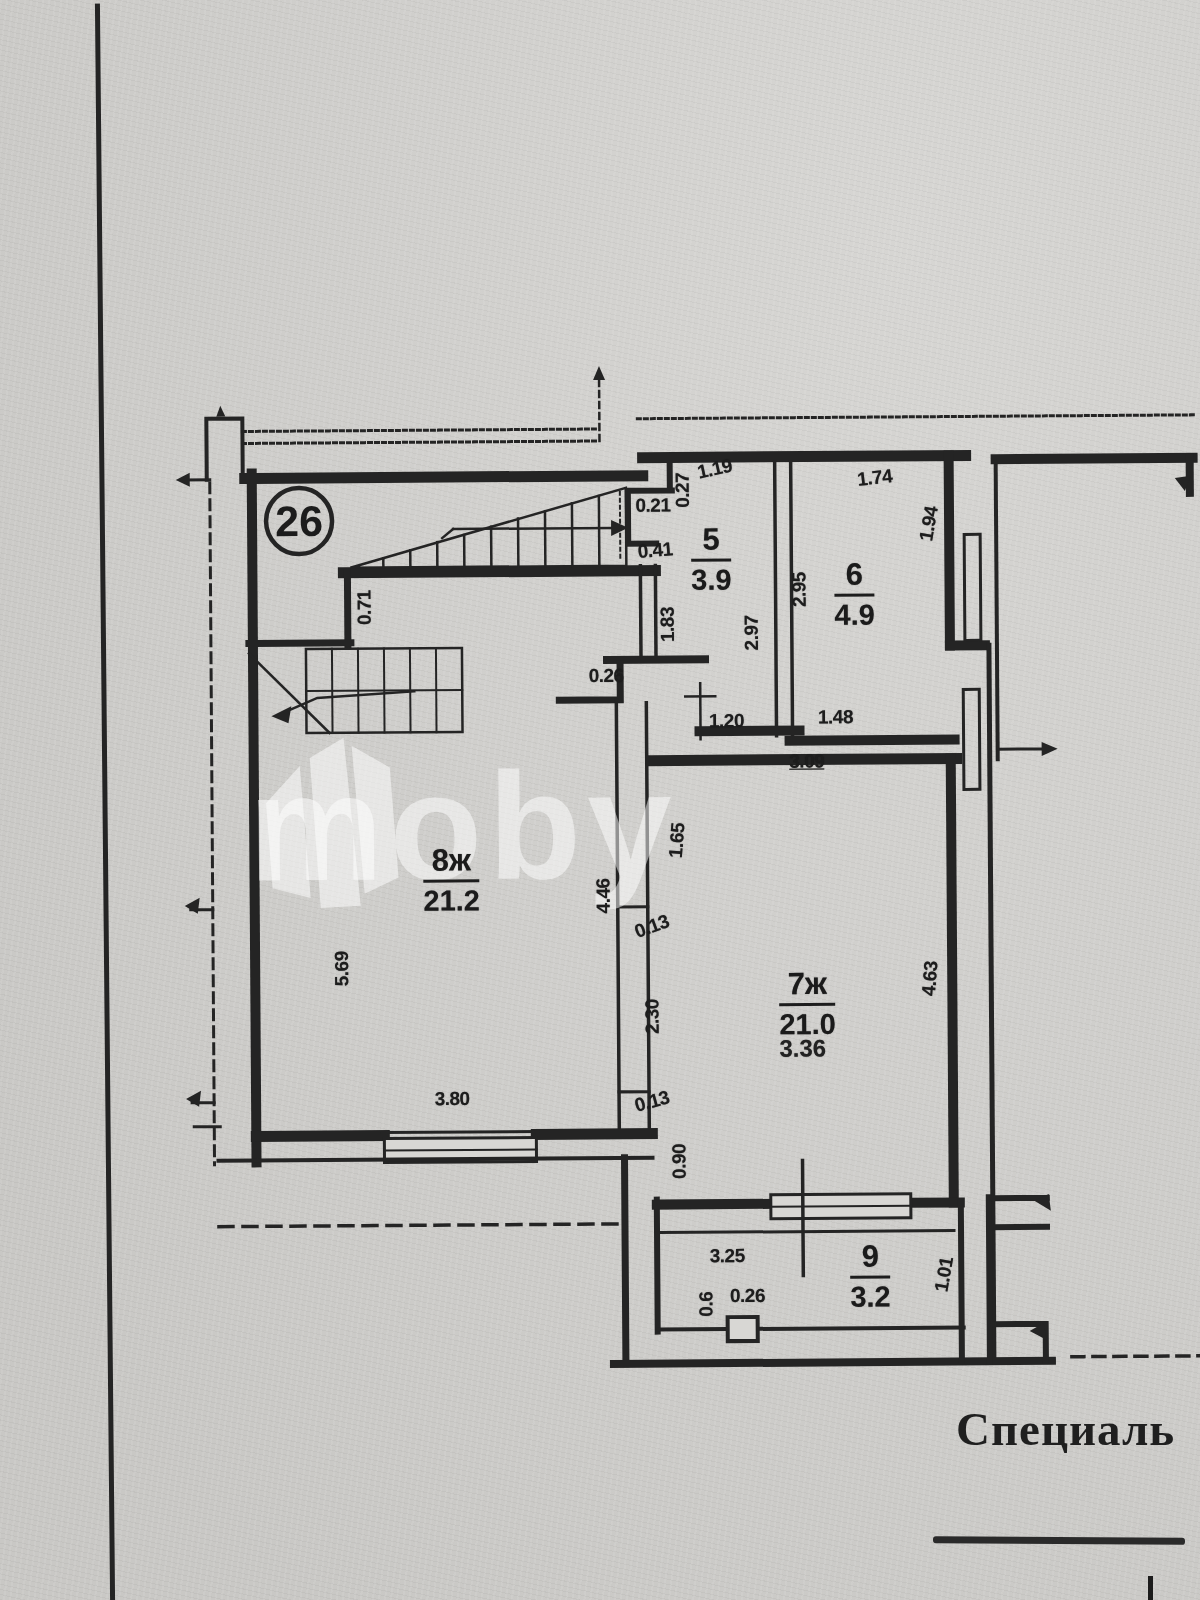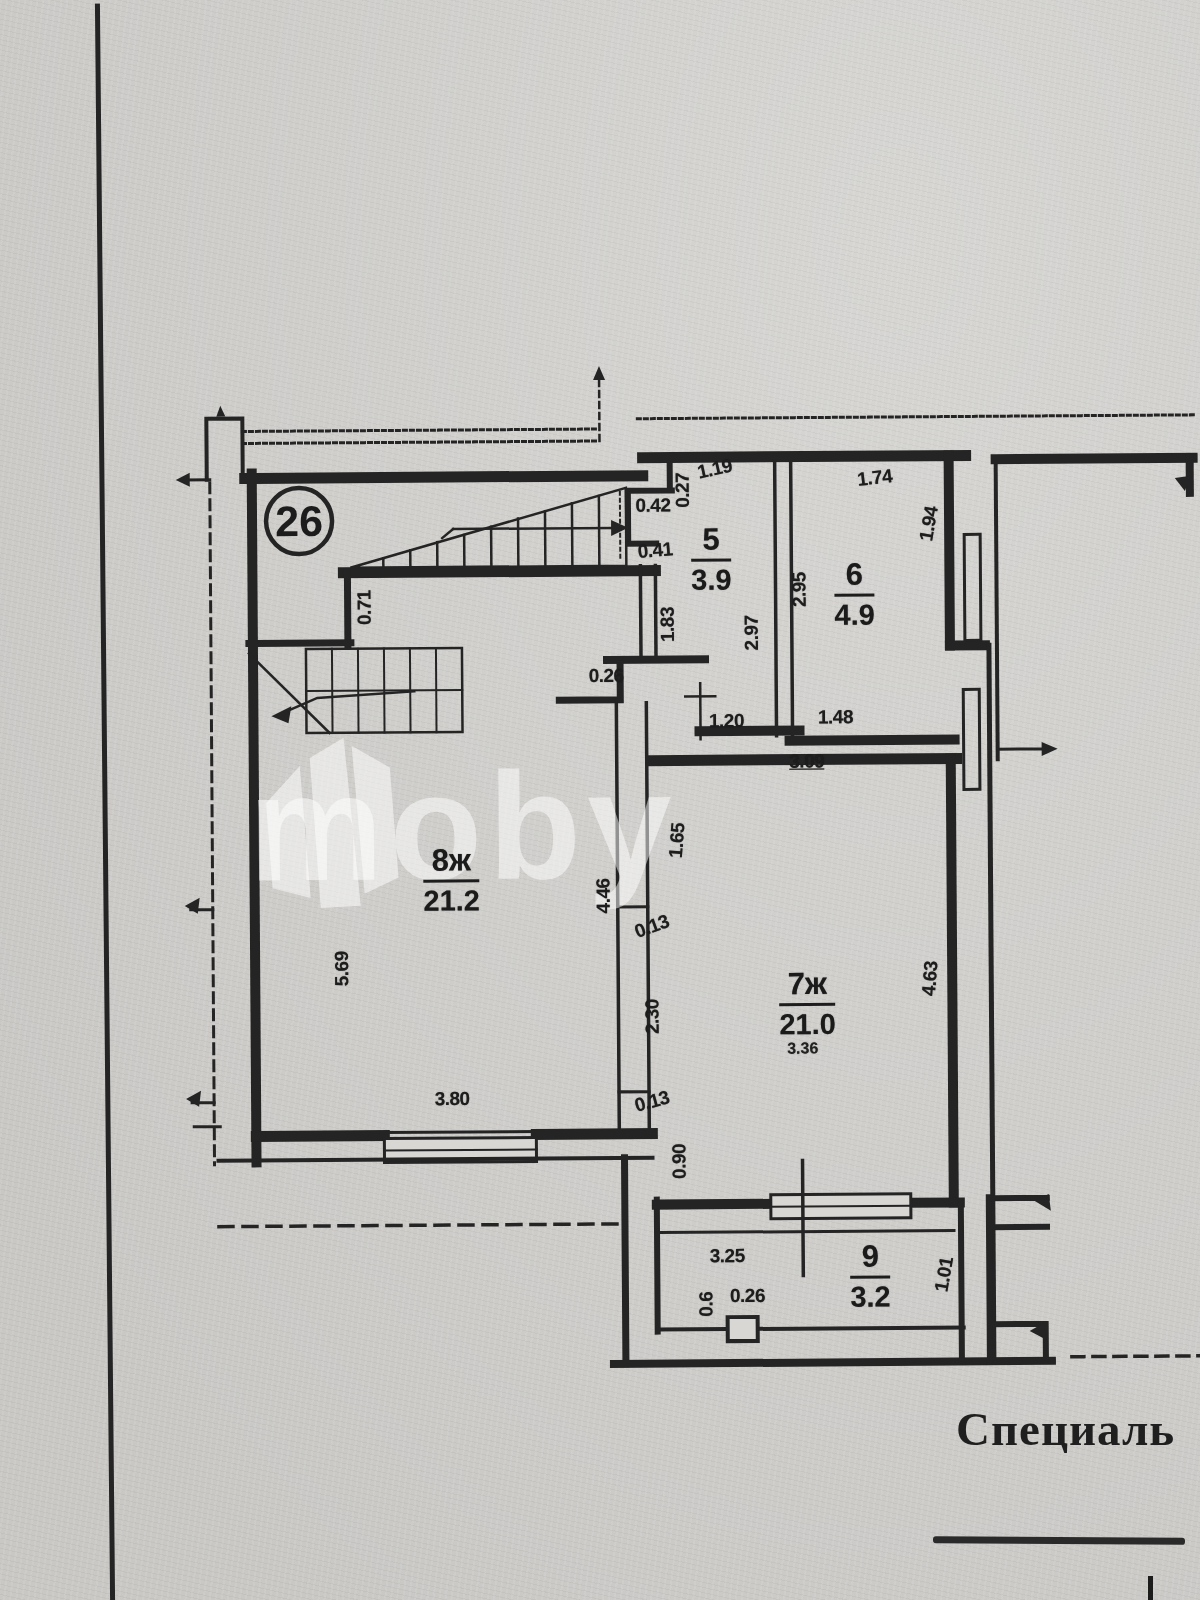--- a/index.html
+++ b/index.html
@@ -25,21 +25,21 @@
     text-shadow:0 0 1px rgba(20,20,20,.55);
   }
   .room-label{
     position:absolute;transform:translate(-50%,-50%);text-align:center;
     color:#1b1b1b;text-shadow:0 0 1px rgba(20,20,20,.5);
   }
   .rl-num{font-size:31px;font-weight:700;border-bottom:3px solid #1d1d1d;padding:0 8px 1px}
   .rl-area{font-size:29px;font-weight:700;padding-top:2px}
   .room-note{
     position:absolute;transform:translate(-50%,-50%);
-    font-size:16px;font-weight:700;color:#222;text-shadow:0 0 1px rgba(20,20,20,.5);
+    font-size:24px;font-weight:700;color:#222;text-shadow:0 0 1px rgba(20,20,20,.5);
   }
   #watermark{
     position:absolute;left:248px;top:726px;width:760px;height:210px;
     pointer-events:none;display:flex;align-items:center;
   }
   #wm-text{
     font-size:152px;font-weight:800;letter-spacing:6px;line-height:1;
     color:rgba(255,255,255,0.50);transform:translateY(-6px);
   }
   #footer-caption{
@@ -237,21 +237,21 @@
   <div class="room-label" style="left:451px;top:879px">
     <div class="rl-num">8ж</div>
     <div class="rl-area">21.2</div>
   </div>
   <div class="room-label" style="left:867px;top:1278px">
     <div class="rl-num">9</div>
     <div class="rl-area">3.2</div>
   </div>
 
   <div id="dims">
-      <span class="dim" style="left: 655px; top: 506px; transform: translate(-50%, -50%) rotate(0deg);">0.42</span>
+      <span class="dim" style="left: 655px; top: 506px; transform: translate(-50%, -50%) rotate(0deg);">0.21</span>
       <span class="dim" style="left: 685px; top: 491px; transform: translate(-50%, -50%) rotate(-90deg);">0.27</span>
       <span class="dim" style="left: 717px; top: 470px; transform: translate(-50%, -50%) rotate(-12deg);">1.19</span>
       <span class="dim" style="left: 657px; top: 551px; transform: translate(-50%, -50%) rotate(-4deg);">0.41</span>
       <span class="dim" style="left: 669px; top: 625px; transform: translate(-50%, -50%) rotate(-90deg);">1.83</span>
       <span class="dim" style="left: 607px; top: 676px; transform: translate(-50%, -50%) rotate(0deg);">0.26</span>
       <span class="dim" style="left: 753px; top: 634px; transform: translate(-50%, -50%) rotate(-90deg);">2.97</span>
       <span class="dim" style="left: 801px; top: 591px; transform: translate(-50%, -50%) rotate(-90deg);">2.95</span>
       <span class="dim" style="left: 877px; top: 480px; transform: translate(-50%, -50%) rotate(-6deg);">1.74</span>
       <span class="dim" style="left: 931px; top: 526px; transform: translate(-50%, -50%) rotate(-80deg);">1.94</span>
       <span class="dim" style="left: 366px; top: 606px; transform: translate(-50%, -50%) rotate(-90deg);">0.71</span>

